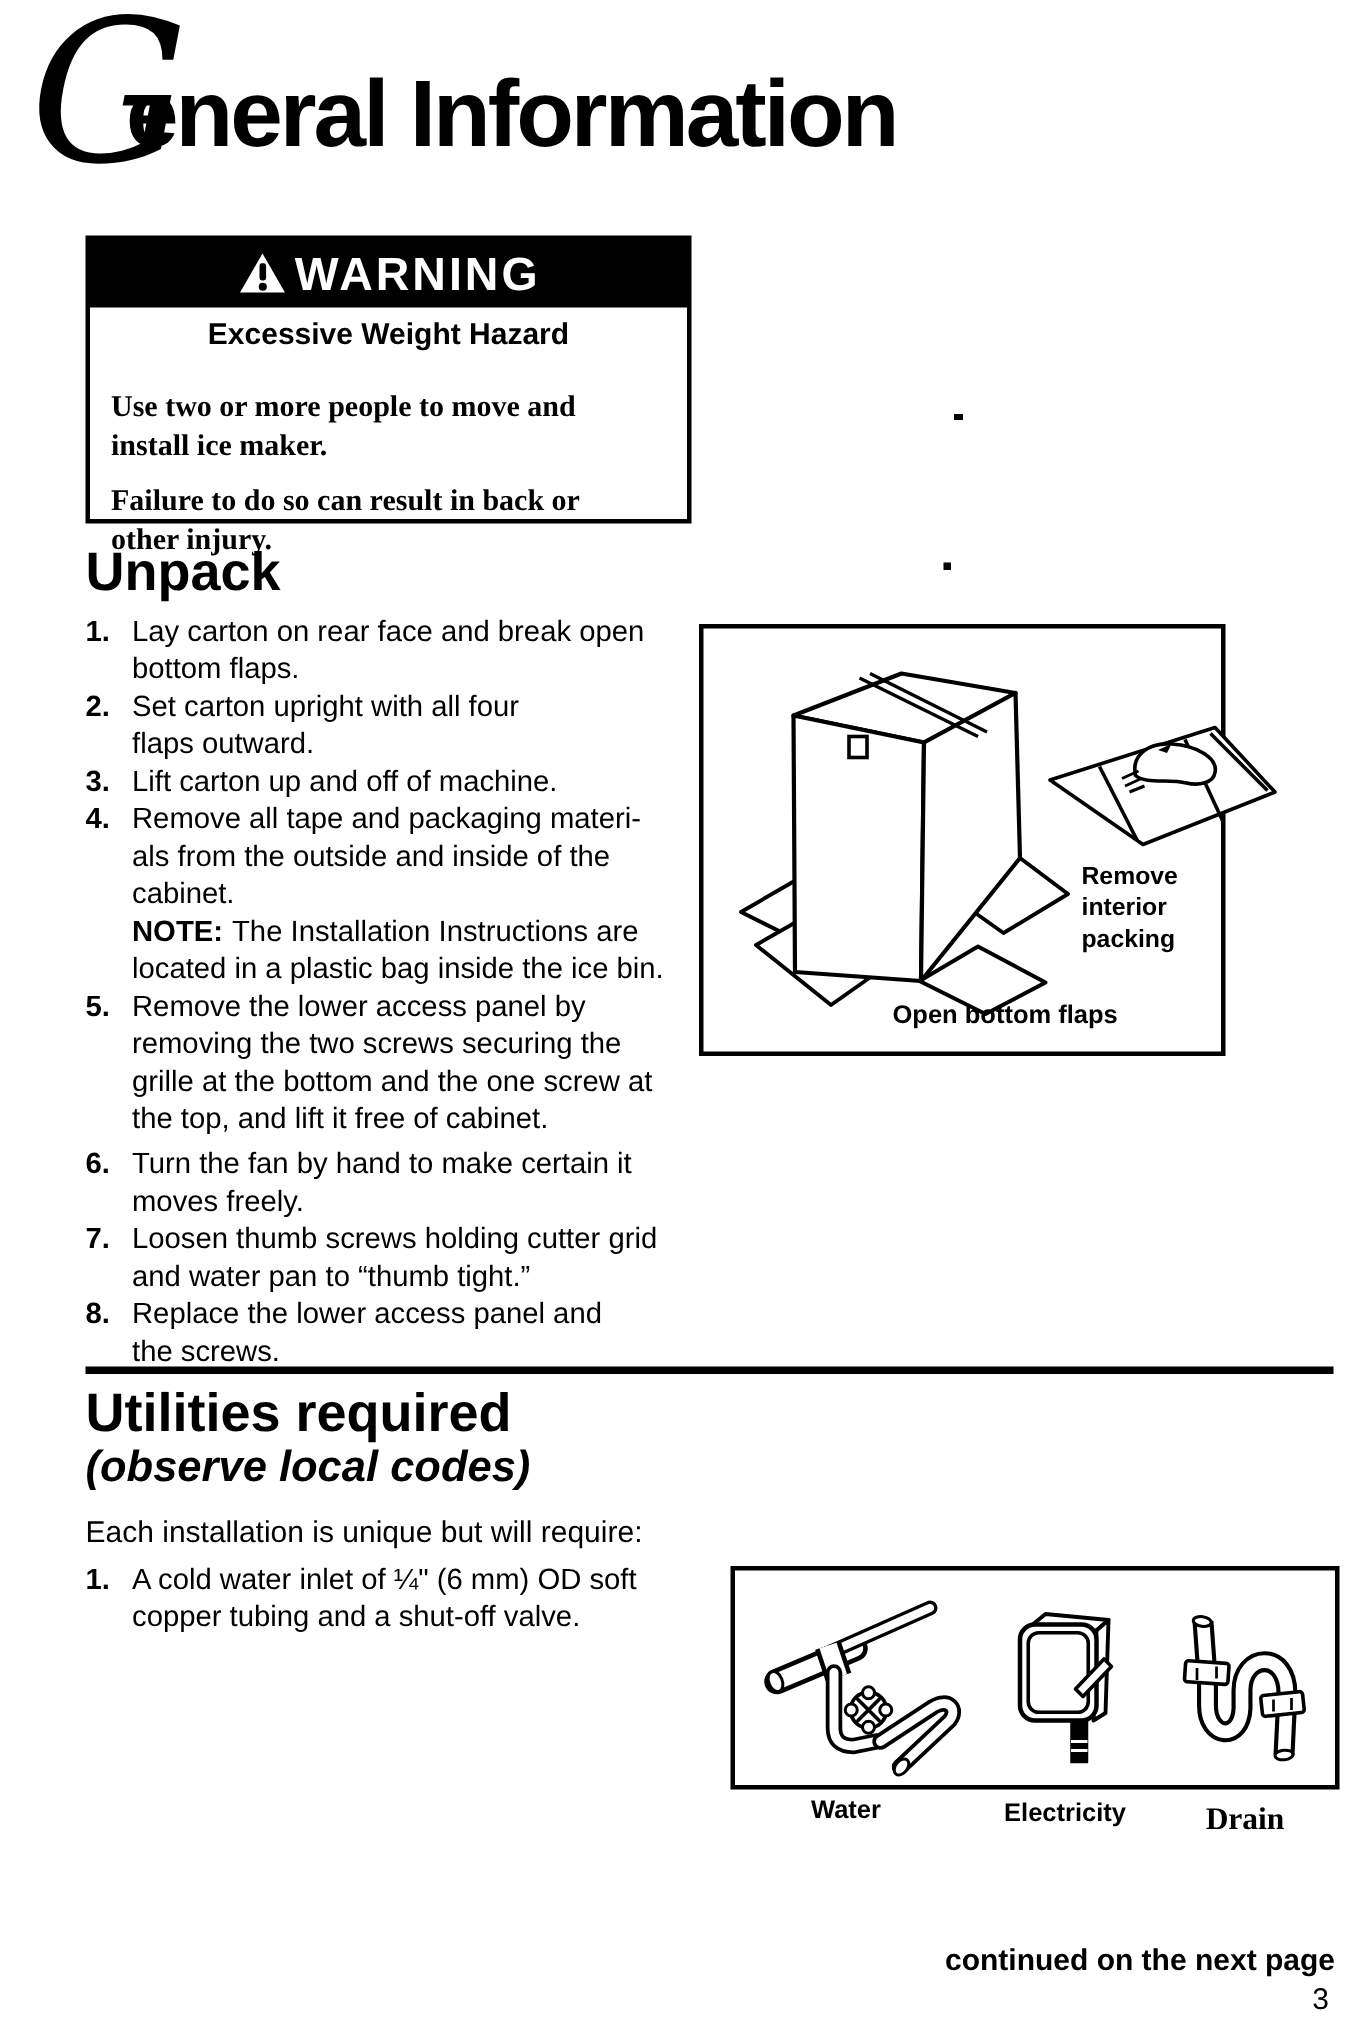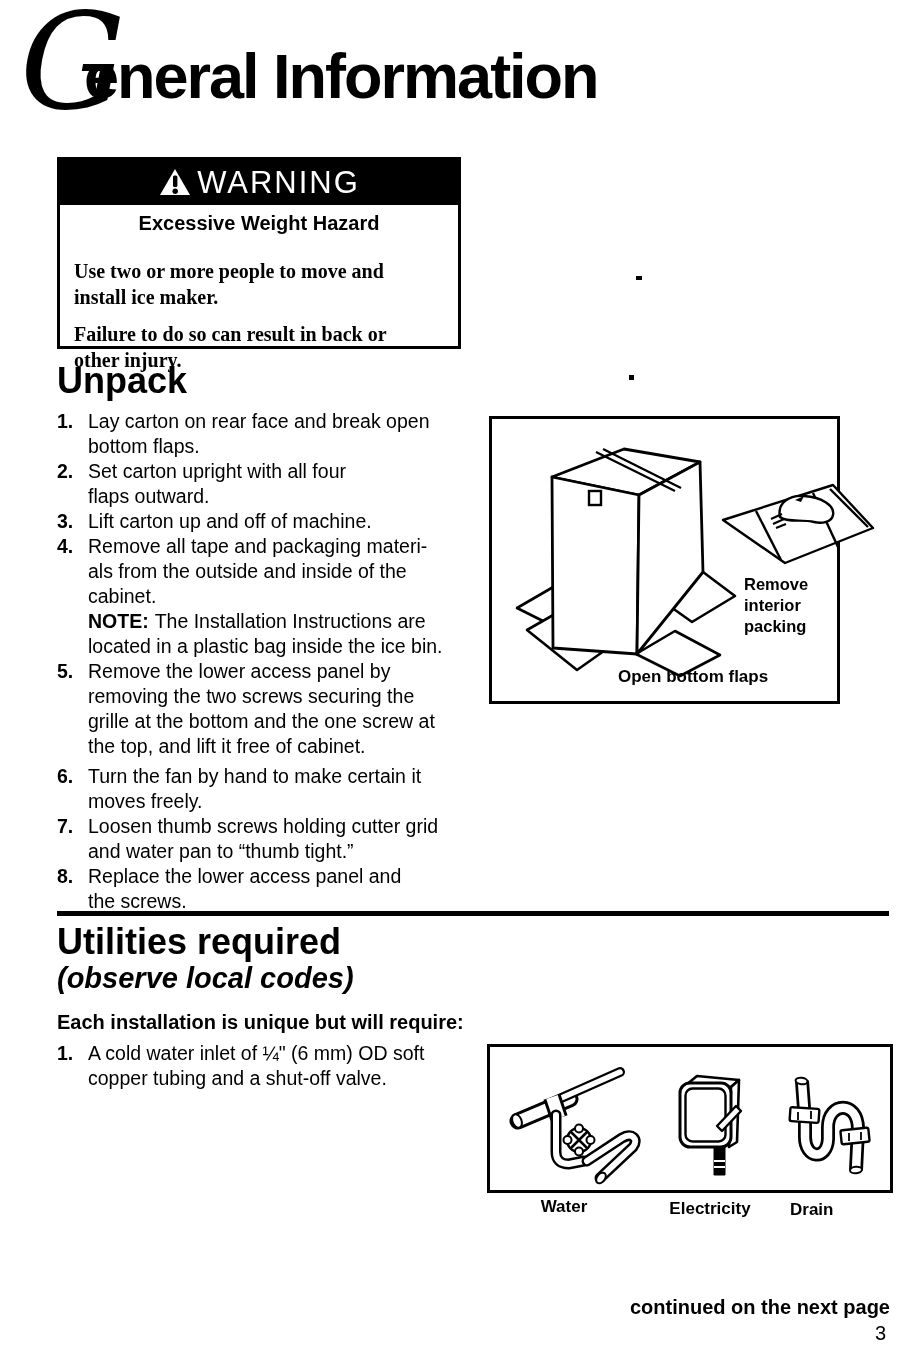--- a/index.html
+++ b/index.html
@@ -22,55 +22,55 @@
     color:var(--ink,#000); white-space:nowrap;
   }
   
   .warn-box {
     position:absolute; left:57px; top:157px; width:404px; height:192px;
     border:3px solid var(--ink,#000); background:var(--paper,#fff);
   }
   .warn-header {
     height:45px; background:var(--ink,#000); color:var(--paper,#fff);
     display:flex; align-items:center; justify-content:center;
-    font-size:31px; font-weight:400; letter-spacing:2px;
+    font-size:31px; font-weight:700; letter-spacing:2px;
   }
   .warn-header svg { margin-right:5px; margin-top:-2px; }
   .warn-body { padding:7px 14px 0 14px; }
   .warn-sub { text-align:center; font-size:20px; font-weight:700; margin-bottom:23px; }
   .warn-para { font-size:20px; font-weight:700; line-height:26px; white-space:pre-line; margin-bottom:11px;font-family:Liberation Serif, serif; }
   
   .h1 { position:absolute; left:57px; font-size:36px; font-weight:700; letter-spacing:0px; }
   .h1.unpack { top:360px; }
   .h1.util { top:921px; }
   .h2 { position:absolute; left:57px; top:962px; font-size:29px; font-weight:700;font-style:italic; }
-  .intro { position:absolute; left:57px; top:1011px; font-size:20px; font-weight:700; }
+  .intro { position:absolute; left:57px; top:1011px; font-size:20px; font-weight:400; }
   .rule { position:absolute; left:57px; top:911px; width:832px; height:5px; background:var(--ink,#000); }
   
   .steps { position:absolute; left:57px; width:406px; font-size:19.5px; line-height:25px; }
   .steps.unpack-steps { top:409px; }
   .steps.util-steps { top:1041px; }
   .step { display:flex; }
   .step .num { width:31px; flex:0 0 31px; font-weight:700; }
   .txt { white-space:pre-line; }
   .note { margin-top:0; }
   .note-label { font-weight:700; margin-right:6px; }
   
   .figure {
     position:absolute; background:var(--paper,#fff);
     border:3px solid var(--ink,#000);
   }
-  .fig-carton { left:489px; top:416px; width:351px; height:288px; }
+  .fig-carton { left:466px; top:416px; width:351px; height:288px; }
   .fig-util   { left:487px; top:1044px; width:406px; height:149px; }
   .fig-label { position:absolute; font-weight:700; white-space:pre-line; color:var(--ink,#000); }
   .lbl-remove { left:252px; top:155px; font-size:16.5px; line-height:21px; }
   .lbl-flaps  { left:126px; top:248px; font-size:17px; }
   .lbl-water  { left:36px;  top:150px; width:76px;  text-align:center; font-size:17px; }
   .lbl-elec   { left:158px; top:152px; width:124px; text-align:center; font-size:17px; }
-  .lbl-drain  { left:300px; top:153px; width:80px;  font-size:17px; }
+  .lbl-drain  { left:300px; top:153px; width:80px;  text-align:center; font-size:21px;font-family:Liberation Serif, serif; }
   
   .footer { position:absolute; right:24px; top:1296px; font-size:20px; font-weight:700; }
   .page-num { position:absolute; right:28px; top:1322px; font-size:20px; }
   
   .speck { position:absolute; background:var(--ink,#000); }
 </style>
 </head>
 <body>
 
 <div class="page">

